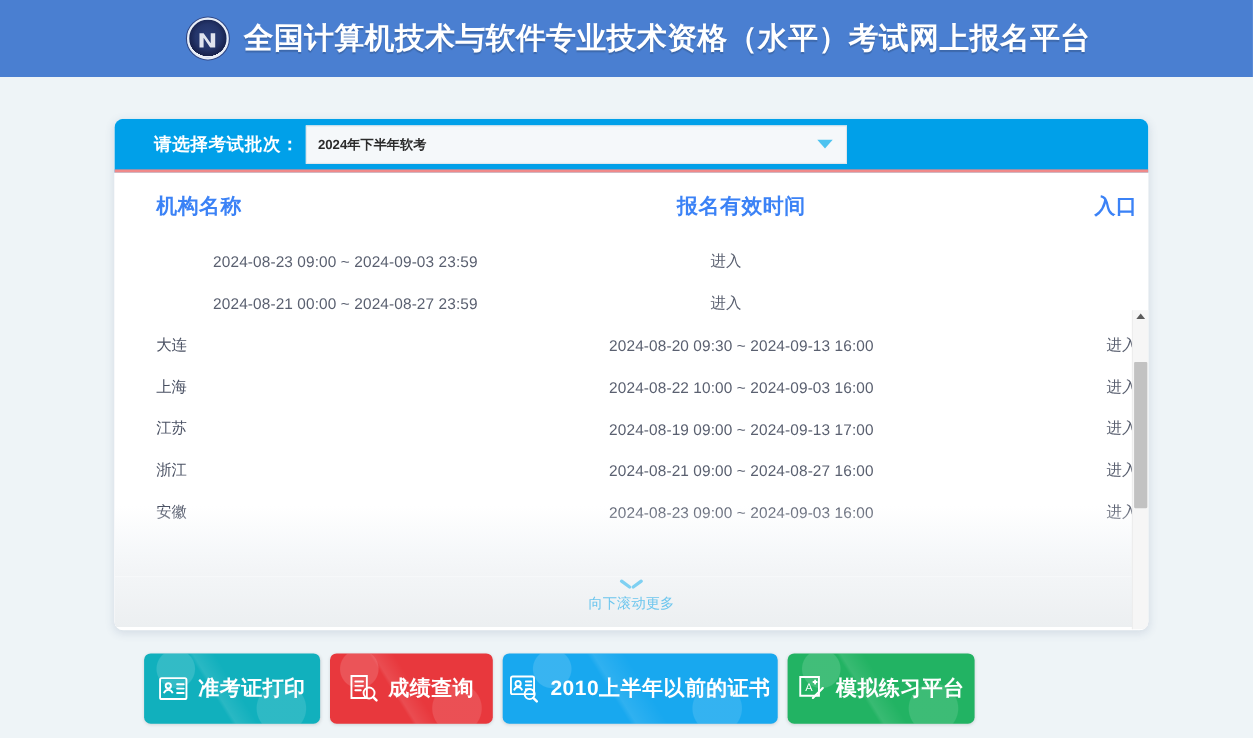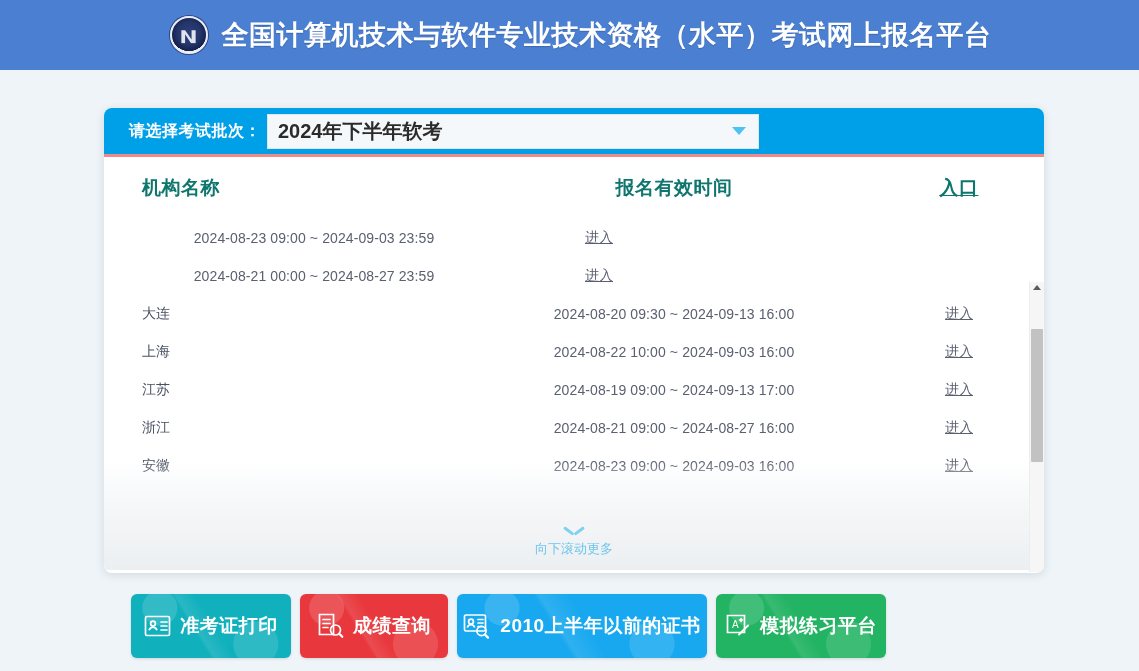--- a/index.html
+++ b/index.html
@@ -51,66 +51,66 @@
     background: #ffffff;
     border-radius: 8px;
     box-shadow: 0 2px 9px rgba(60,90,130,.16);
     overflow: hidden;
   }
   .select-bar {
     position: relative;
     height: 49px;
     background: #00a0e9;
     display: flex; align-items: center;
-    padding-left: 25px;
+    padding-left: 36px;
     border-bottom: 3px solid #f08a8a;
   }
   .select-label {
     color: #ffffff;
     font-size: 16px;
     font-weight: bold;
     white-space: nowrap;
     letter-spacing: .5px;
   }
   .select-box {
     position: relative;
     margin-left: 6px;
     width: 492px; height: 35px;
     background: #f5f8fa;
     border: 1px solid #dfe6ea;
     display: flex; align-items: center;
     padding: 0 10px;
   }
   .select-value {
-    font-size: 20px; font-weight: bold; color: #2b2b2b;
+    font-size: 12px; font-weight: bold; color: #2b2b2b;
     white-space: nowrap;
   }
   .caret {
     position: absolute; right: 12px; top: 50%;
     transform: translateY(-50%);
     width: 0; height: 0;
     border-left: 7px solid transparent;
     border-right: 7px solid transparent;
     border-top: 8px solid #4dc3f0;
   }
 
   
   .table-wrap { position: relative; height: 413px; background: #fff; }
   .thead {
     display: flex; align-items: center;
     height: 62px;
     padding: 0 10px 0 0;
   }
   .th {
-    font-size: 19px; font-weight: bold; color: #0f766e;
+    font-size: 19px; font-weight: bold; color: #3b82f6;
     letter-spacing: .5px;
   }
   .col-org   { width: 360px; padding-left: 38px; }
   .col-time  { width: 420px; text-align: center; }
-  .col-entry { width: 150px; text-align: center; text-decoration: underline; }
+  .col-entry { width: 150px; text-align: right; }
 
   .tbody {
     position: relative;
     height: 305px;
     overflow: hidden;
   }
   .trow {
     display: flex; align-items: center;
     height: 38px;
   }

